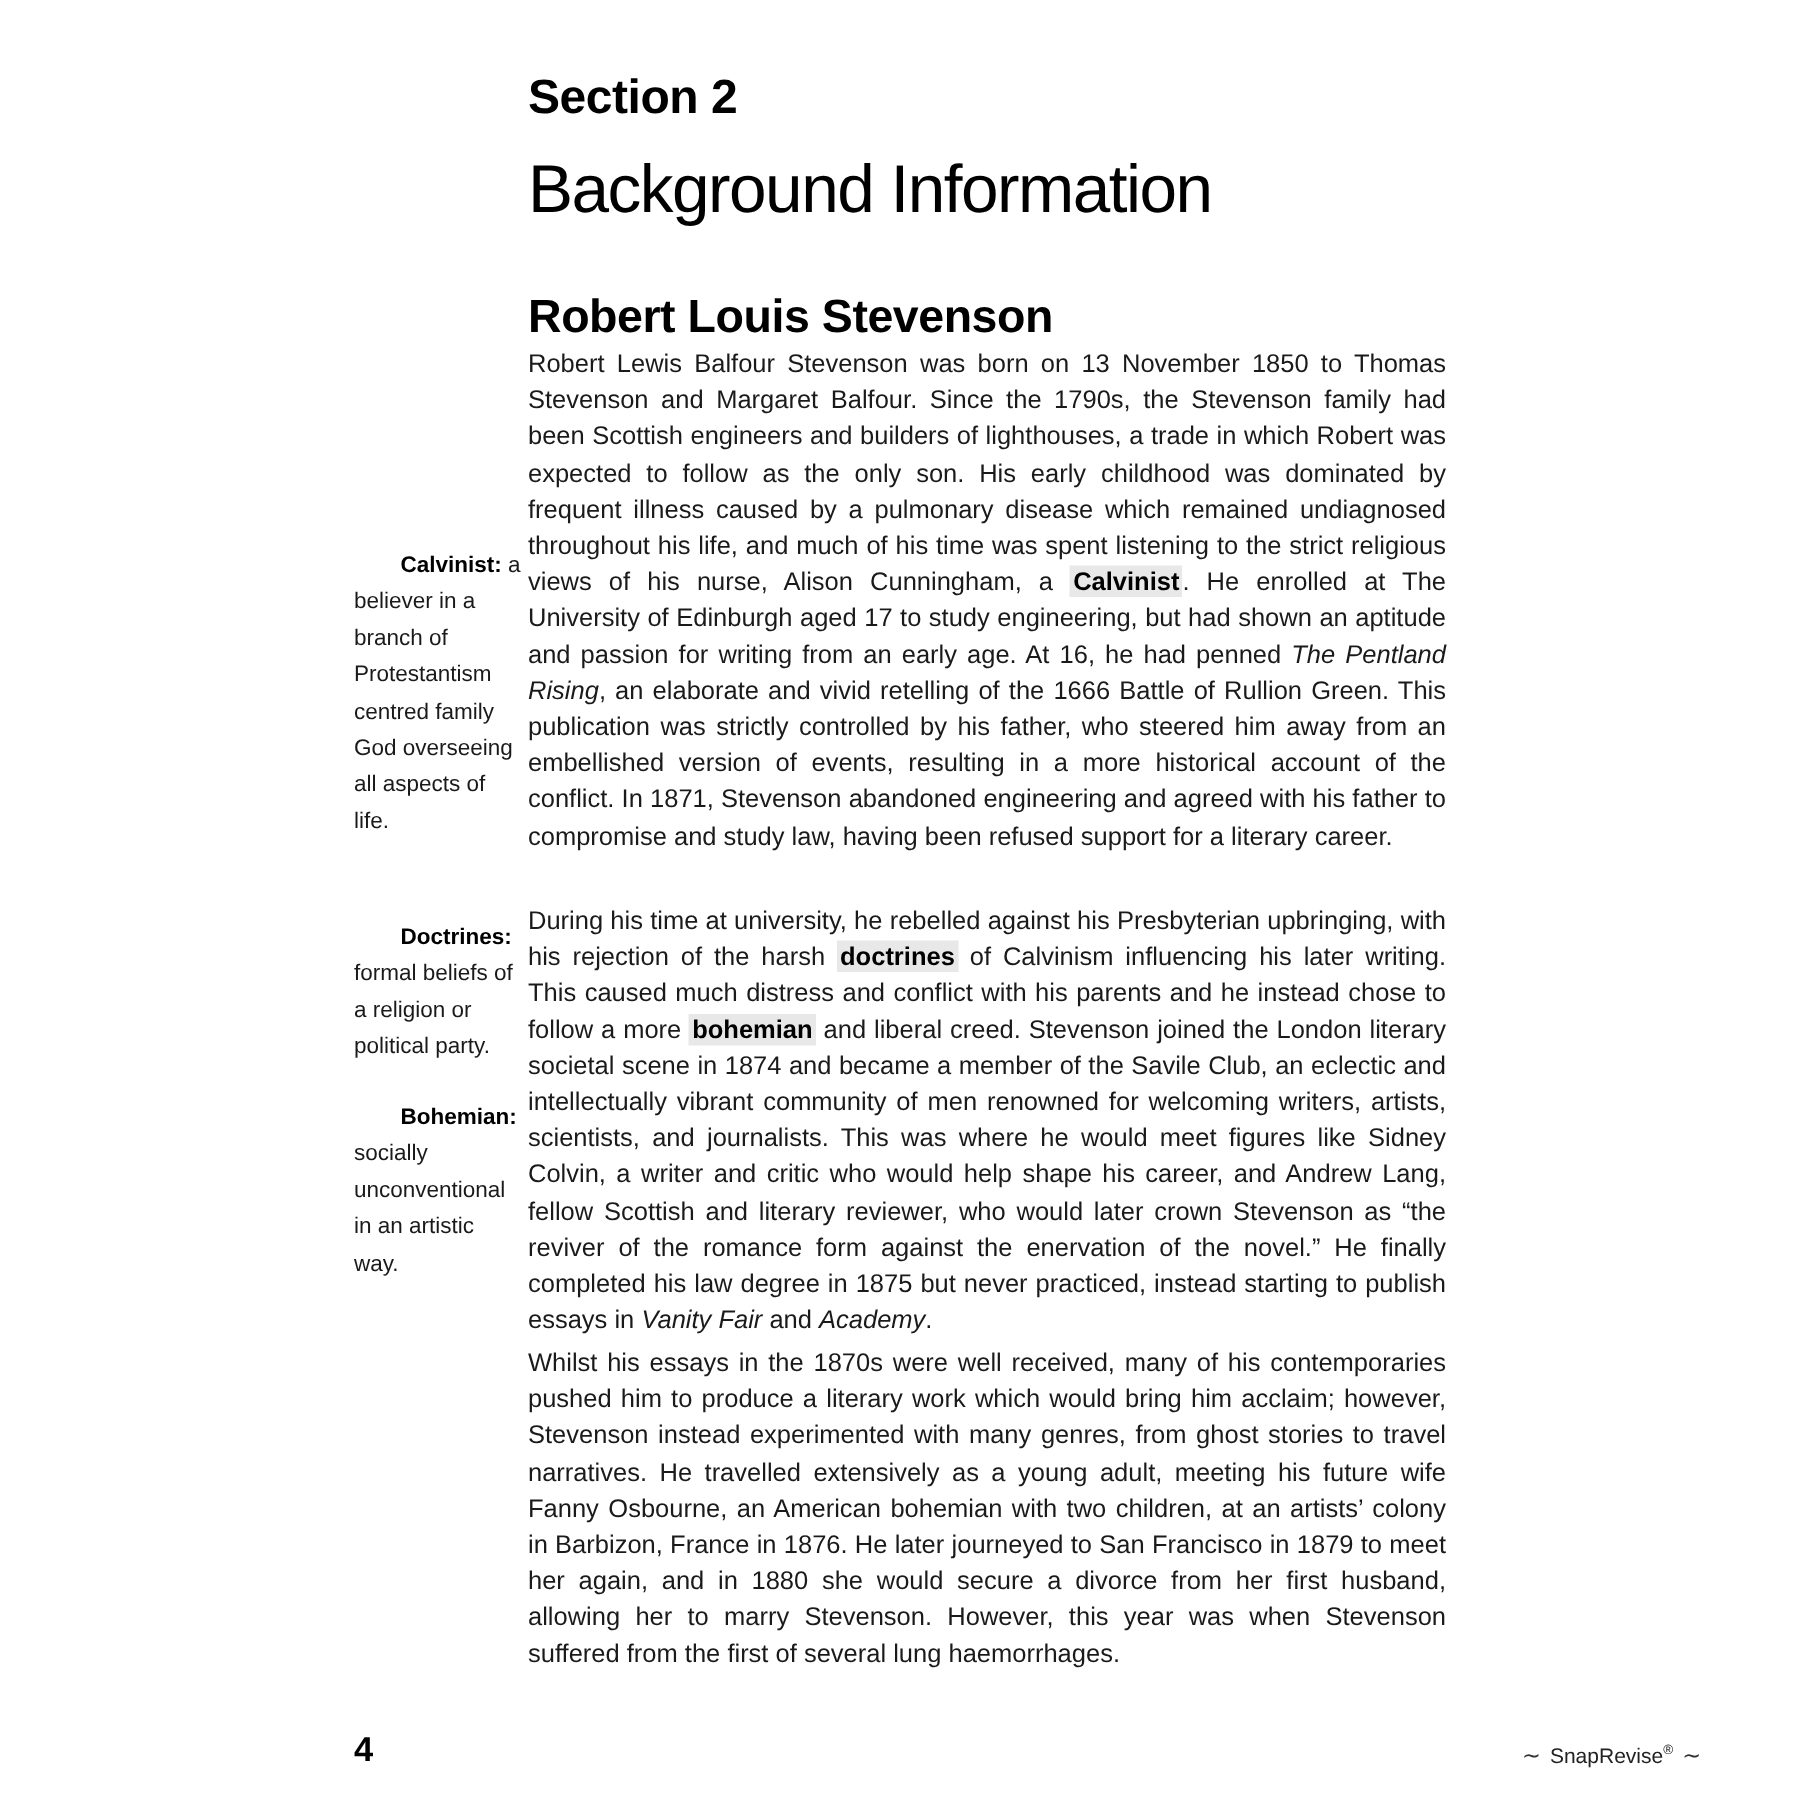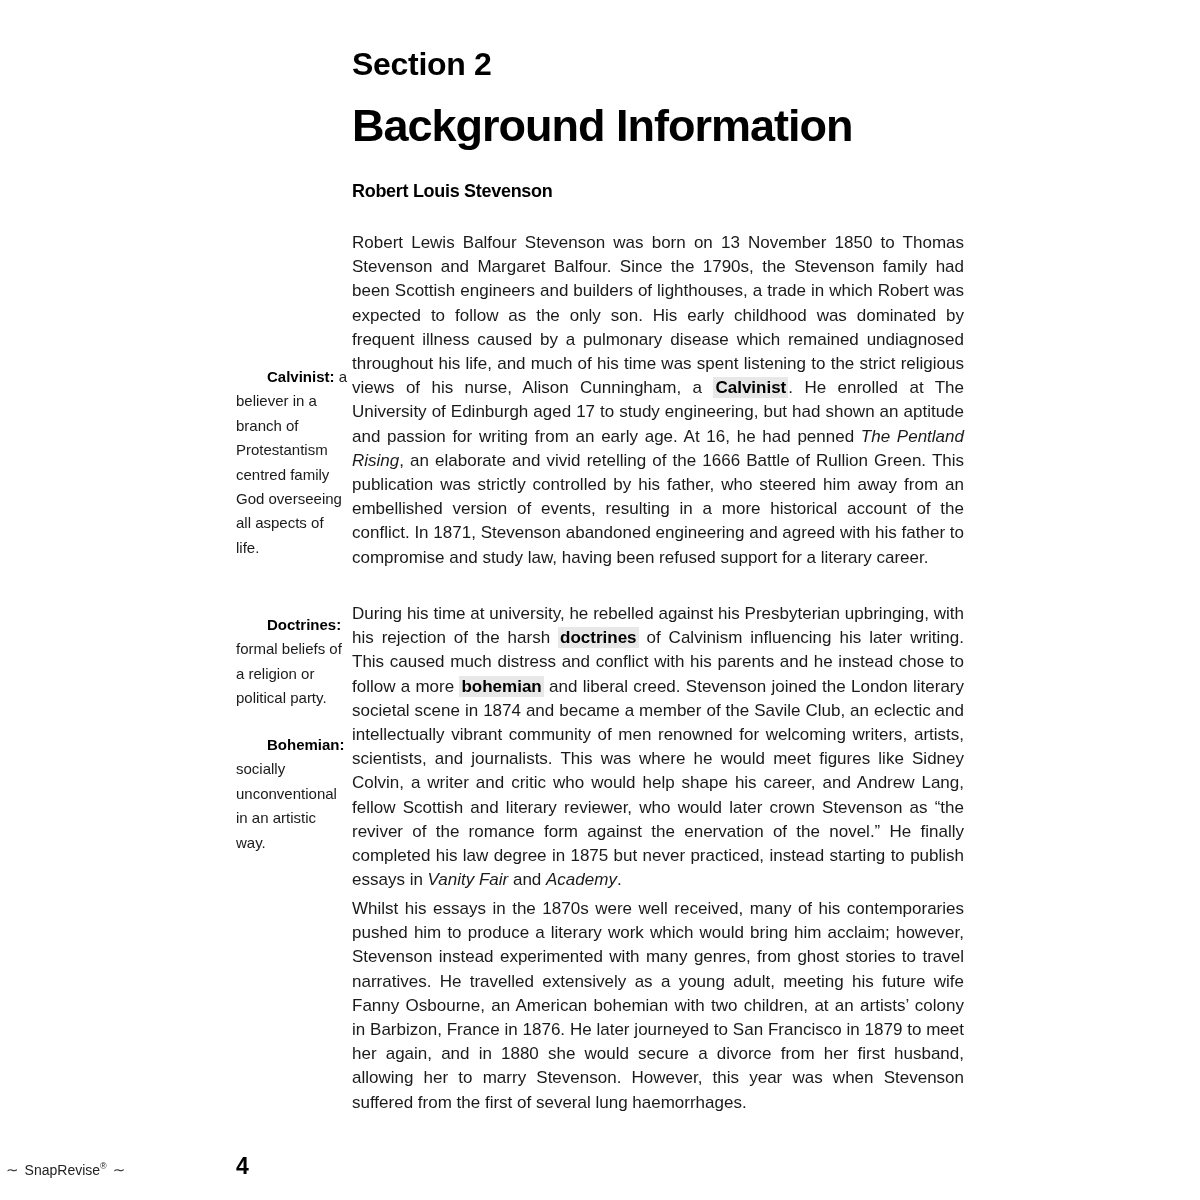--- a/index.html
+++ b/index.html
@@ -19,26 +19,26 @@
   }
 
   
   .section-label {
     position:absolute; left:352px; top:46px;
     font-size:32px; font-weight:700; color:#000;
     line-height:36px; letter-spacing:-0.3px;
   }
   .doc-title {
     position:absolute; left:352px; top:99px;
-    font-size:45px; font-weight:700; color:#000;
+    font-size:45px; font-weight:400; color:#000;
     line-height:54px; letter-spacing:-1px;
   }
   .doc-subtitle {
-    position:absolute; left:352px; top:176px;
-    font-size:18px; font-weight:700; color:#000;
+    position:absolute; left:352px; top:196px;
+    font-size:31px; font-weight:700; color:#000;
     line-height:30px; letter-spacing:-0.3px;
   }
 
   
   .para {
     position:absolute; left:352px; width:612px;
     font-size:17px; line-height:24.2px;
     text-align:justify; color:#1a1a1a;margin-top:10px;
   }
   .para:nth-of-type(1){ top:221px; }
@@ -63,21 +63,21 @@
   .note-term { font-weight:700; color:#000;margin-left:31px; }
 
   
   .page-number {
     position:absolute; left:236px; top:1153px;
     font-size:23px; font-weight:700; color:#000;
     line-height:26px;
   }
   .footer-brand {
     position:absolute; left:0; top:1161px; width:1140px;
-    text-align:left; font-size:14px; color:#222;
+    text-align:right; font-size:14px; color:#222;
     line-height:18px;
   }
   .footer-brand .tilde {
     font-size:15px; color:#333;
     margin:0 6px;
     font-family:"DejaVu Sans",sans-serif;
   }
   .footer-brand .reg {
     font-size:9px; vertical-align:super; line-height:0;
   }

